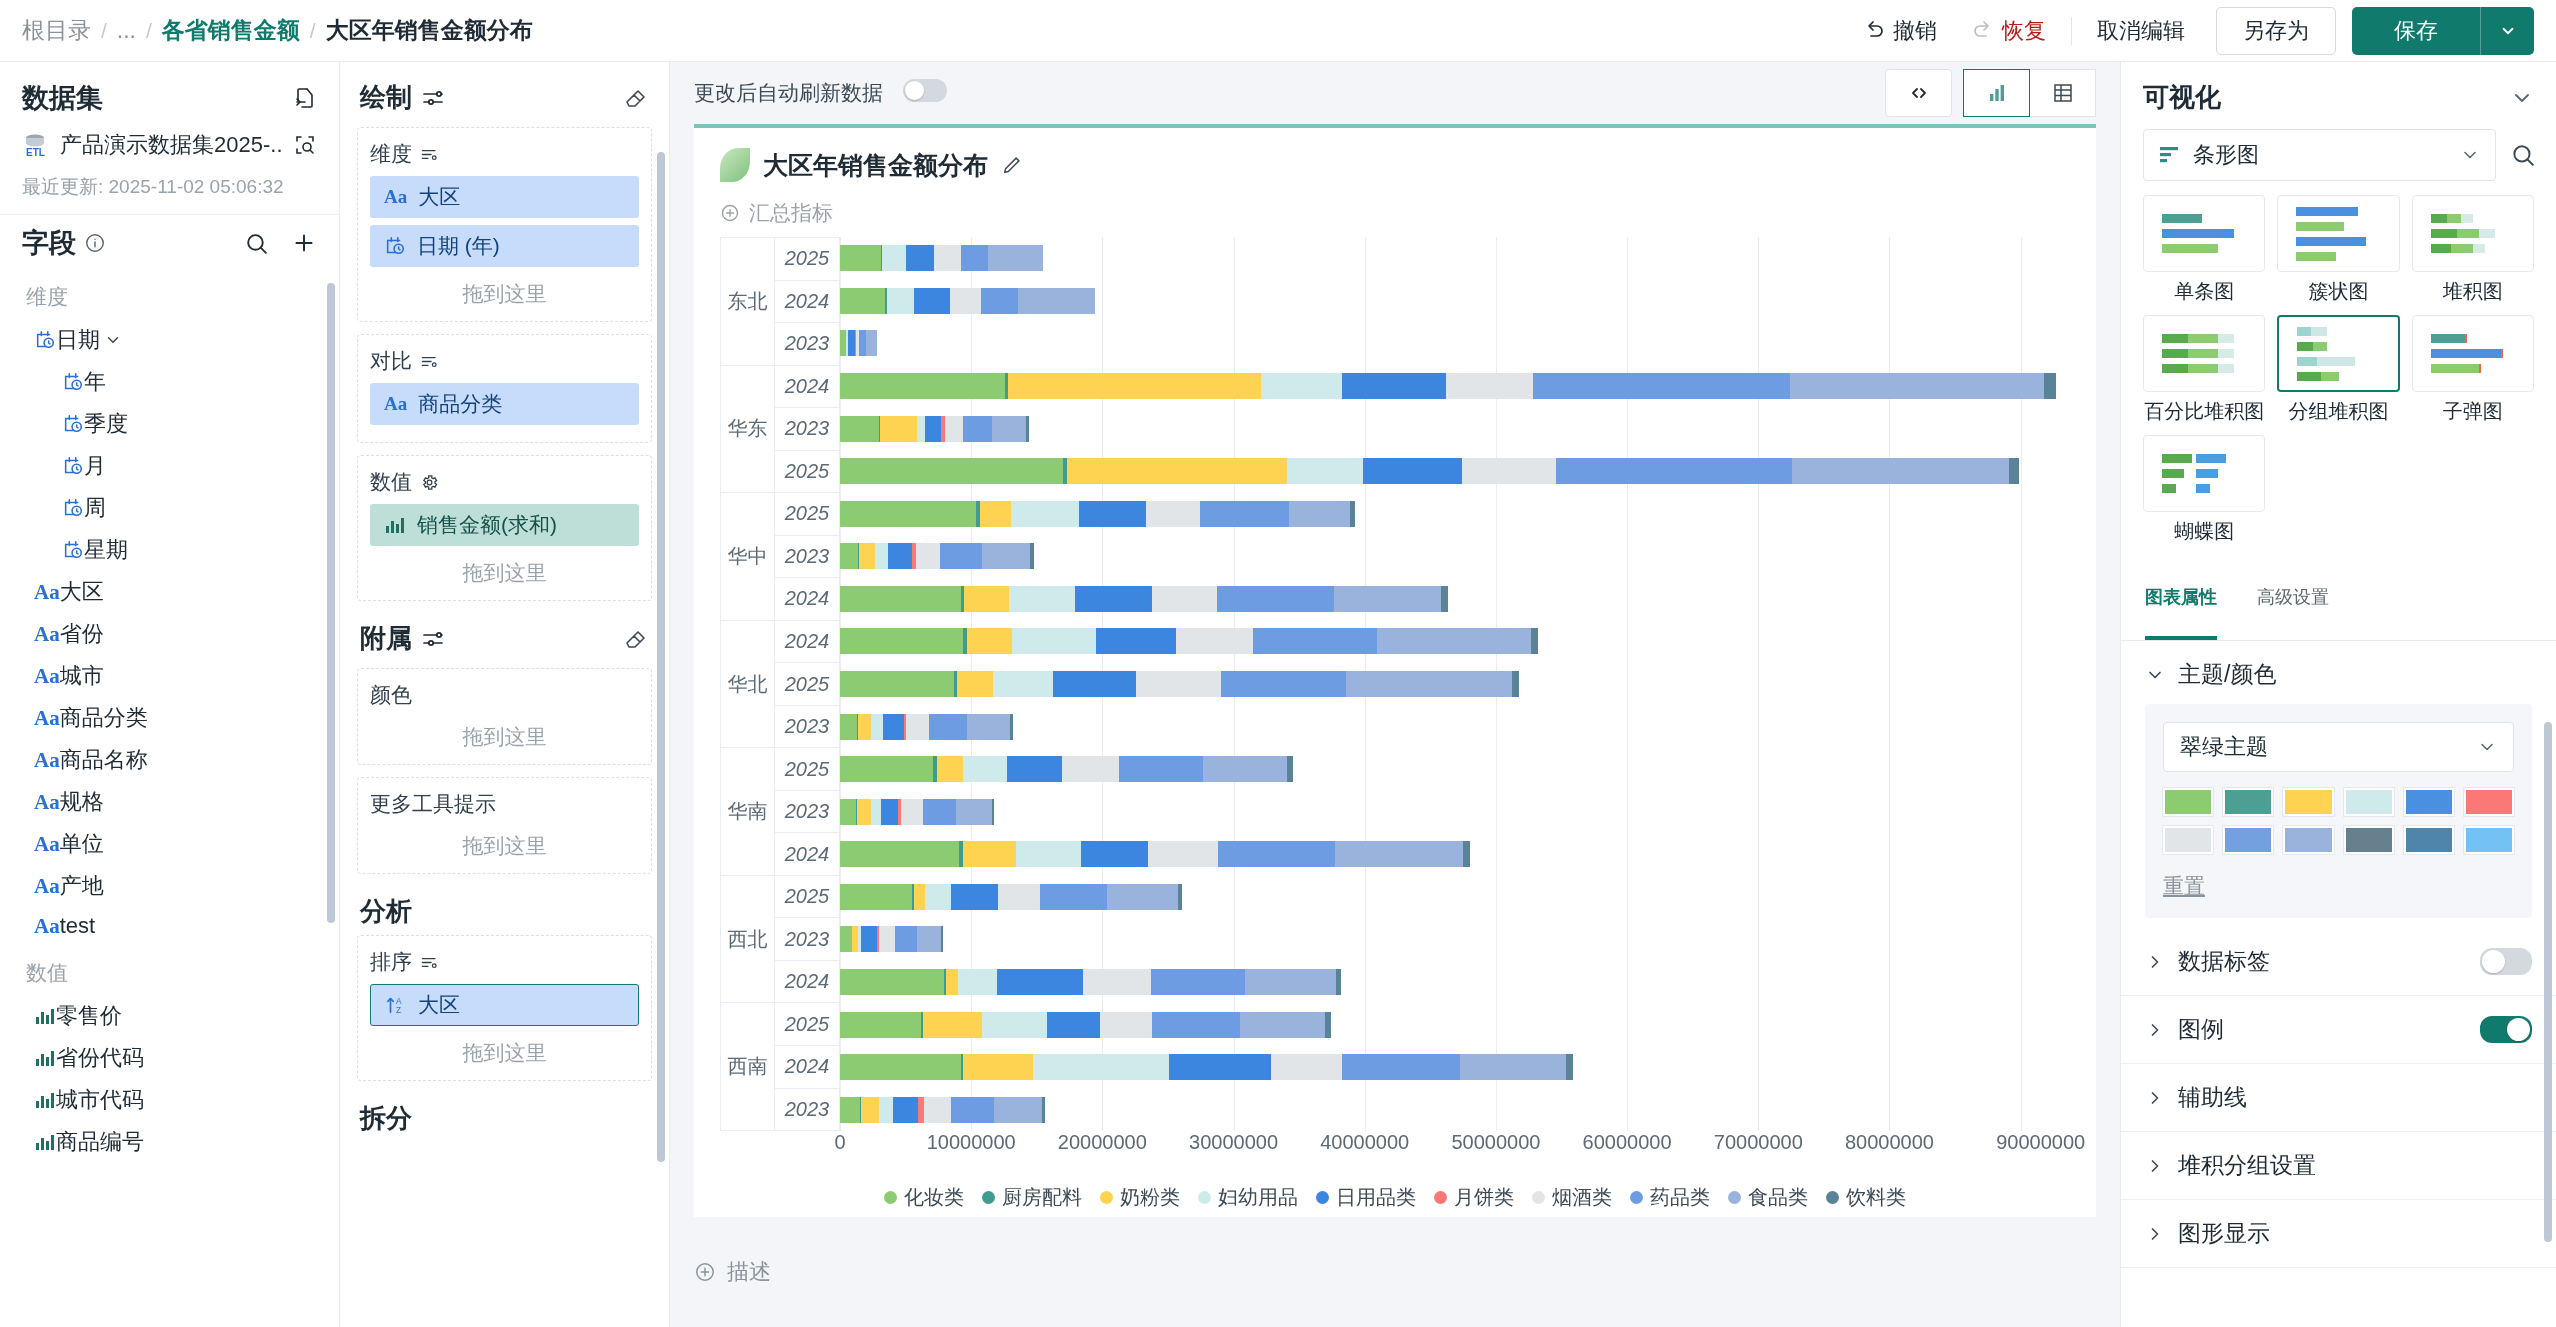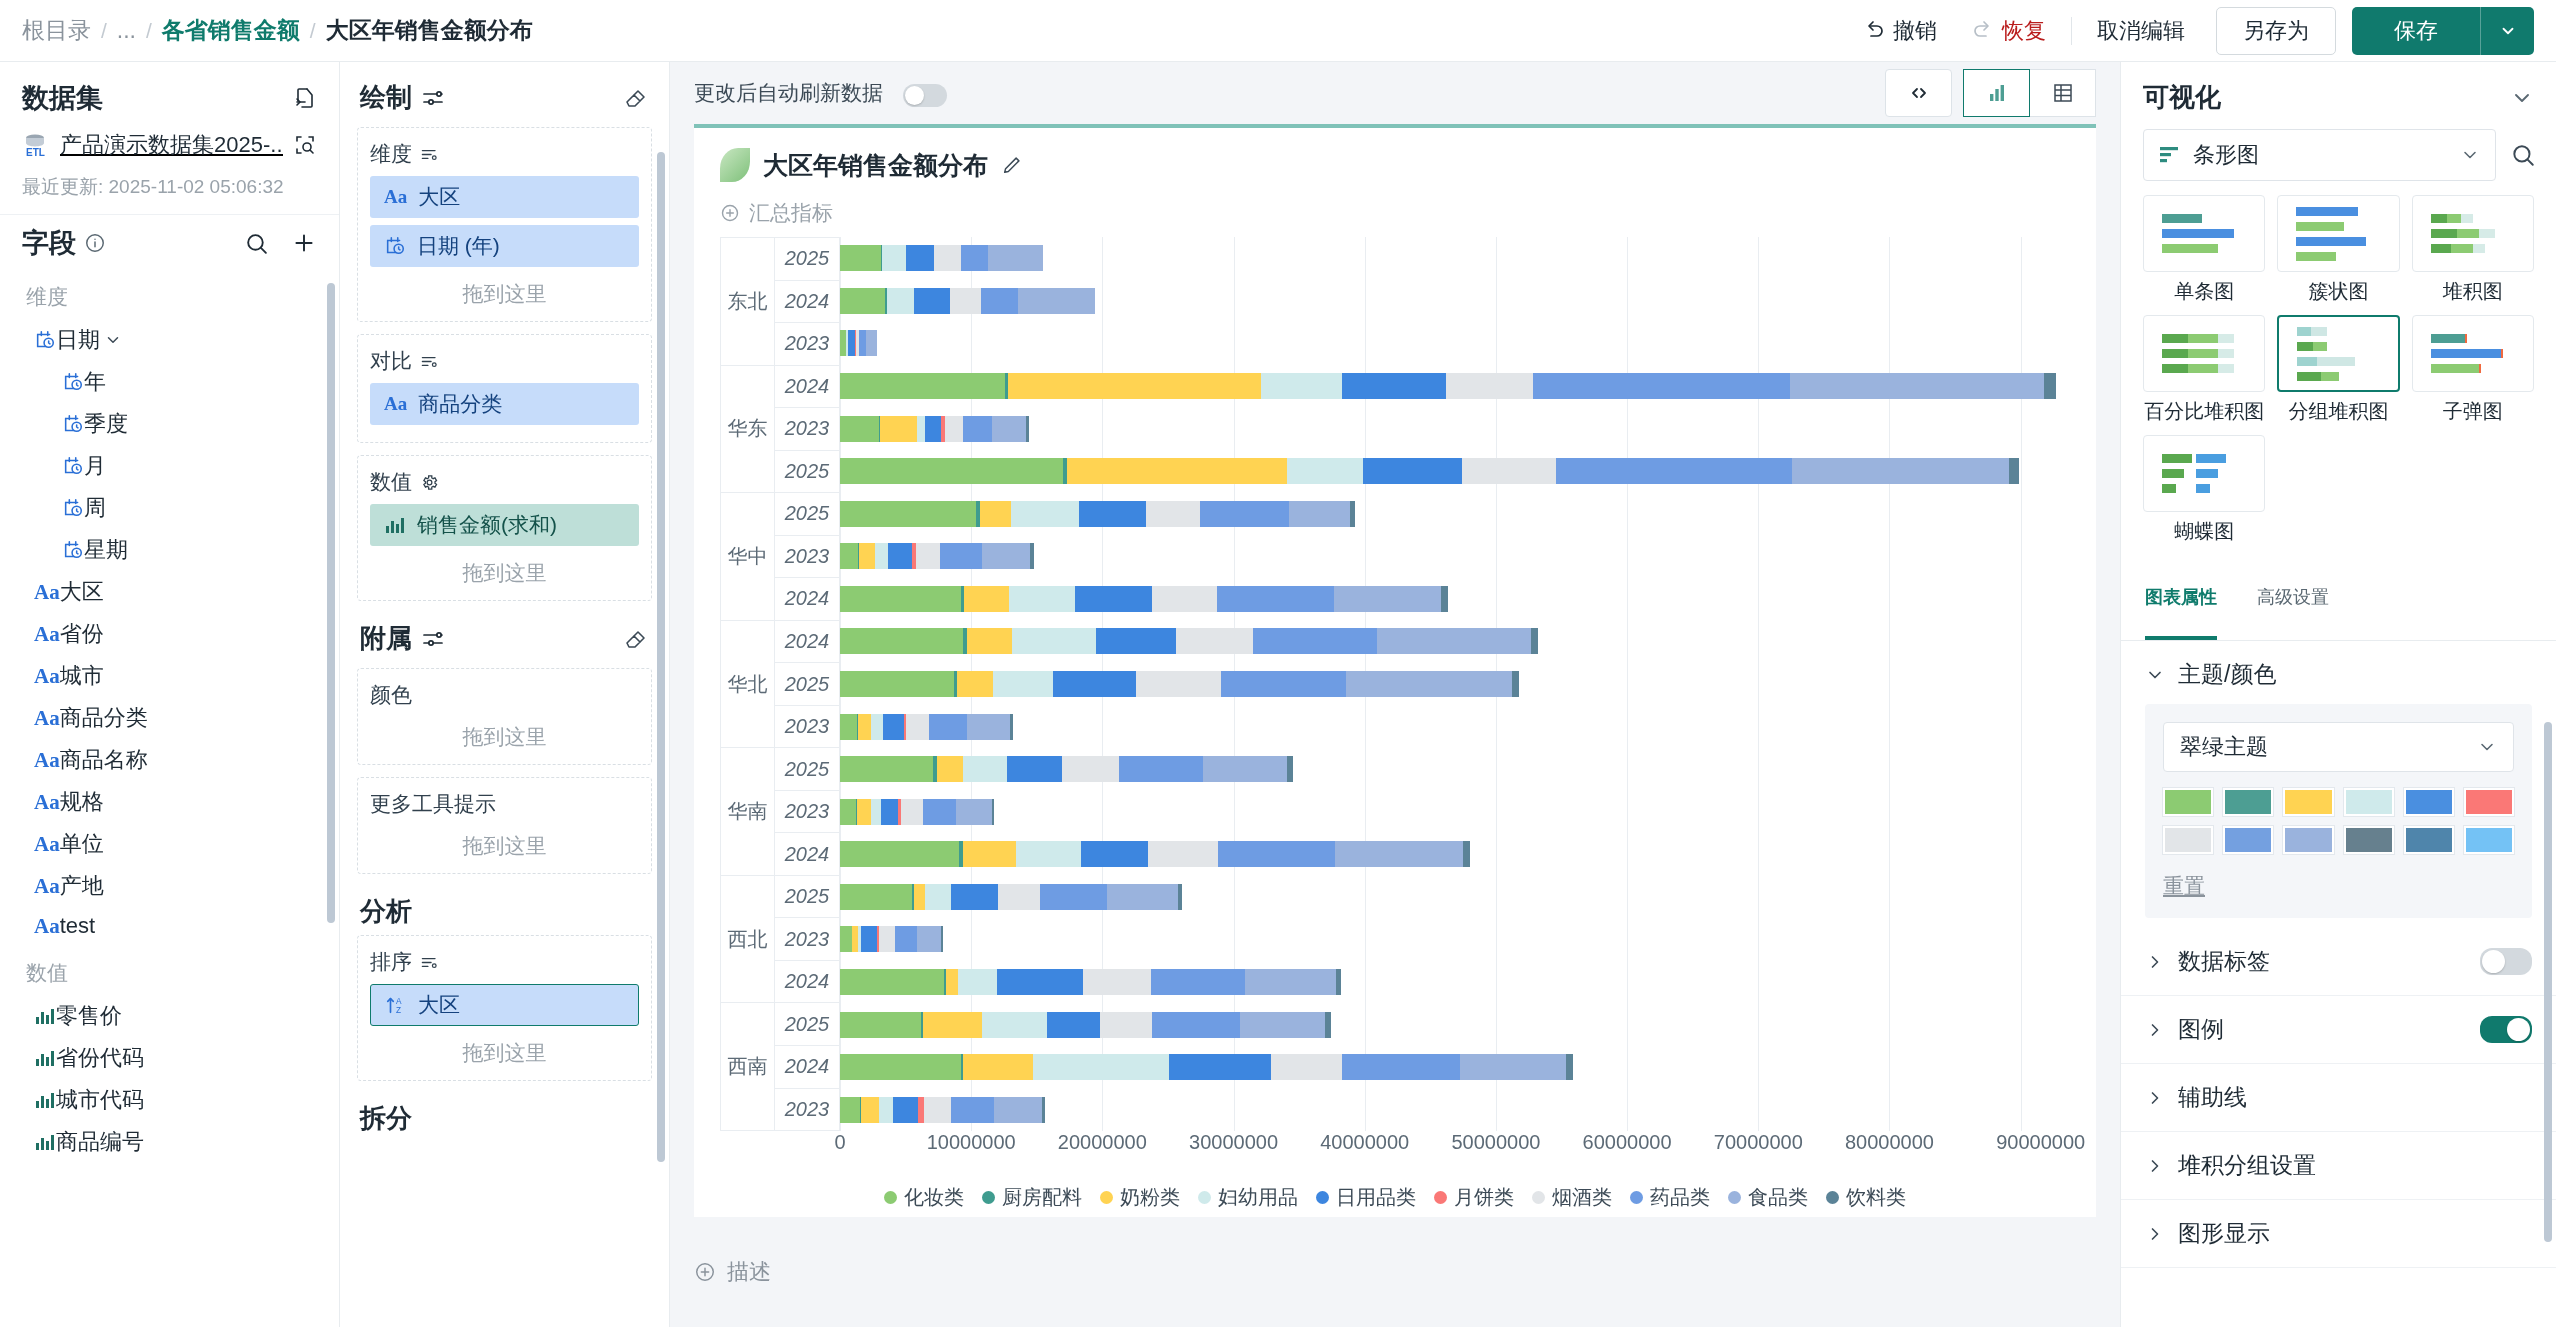--- a/index.html
+++ b/index.html
@@ -50,21 +50,21 @@
   .col-fields {
     width: 340px; min-width: 340px; background: #fff;
     border-right: 1px solid #e8ecef; display: flex; flex-direction: column;
     position: relative;
   }
   .sec-head {
     display: flex; align-items: center; padding: 18px 22px 10px 22px;
   }
   .sec-title { font-size: 27px; font-weight: bold; color: #1f2b35; }
   .sec-head .ico { margin-left: auto; display: flex; gap: 14px; align-items: center; }
-  .ds-row { display: flex; align-items: center; padding: 4px 22px 4px 22px; gap: 10px; text-decoration: underline; }
+  .ds-row { display: flex; align-items: center; padding: 4px 22px 4px 22px; gap: 10px; }
   .etl-badge {
     width: 28px; height: 26px; position: relative; flex-shrink: 0;
   }
   .ds-name { font-size: 22px; color: #1f2b35; white-space: nowrap; overflow: hidden; }
   .ds-time { padding: 10px 22px 14px 22px; font-size: 19px; color: #9aa3ab; }
   .fields-head {
     display: flex; align-items: center; padding: 10px 22px 8px 22px;
     border-top: 1px solid #eef1f4;
   }
   .fields-head .t { font-size: 27px; font-weight: bold; color: #1f2b35; }
@@ -108,21 +108,21 @@
   .pill.sel-blue { background: #c6dcfa; color: #14427e; border: 1px solid #0f7b6c; }
   .pill .ic { color: #2a6fd6; font-weight: bold; font-size: 19px; font-family:"Liberation Serif",serif;}
   .dz-drop { text-align: center; font-size: 21px; color: #9aa3ab; padding: 6px 0 3px 0; }
 
   
   .col-canvas { flex: 1; min-width: 0; background: #f3f5f8; display: flex; flex-direction: column; }
   .canvas-bar {
     height: 62px; min-height: 62px; display: flex; align-items: center;
     padding: 0 24px; background: #f3f5f8;
   }
-  .autorefresh { display: flex; align-items: flex-end; gap: 20px; font-size: 21px; color: #3c4a56; }
+  .autorefresh { display: flex; align-items: flex-start; gap: 20px; font-size: 21px; color: #3c4a56; }
   .tgl { width: 44px; height: 23px; border-radius: 12px; background: #d3d9de; position: relative; cursor: pointer;}
   .tgl .kn { position: absolute; top: 2px; left: 2px; width: 19px; height: 19px; border-radius: 50%; background:#fff; box-shadow:0 1px 2px rgba(0,0,0,.2);}
   .tgl.on { background: #107a6d; }
   .tgl.on .kn { left: 23px; }
   .view-switch { margin-left: auto; display: flex; }
   .vs-btn {
     width: 67px; height: 48px; border: 1px solid #dde3e8; background: #fff;
     display: flex; align-items: center; justify-content: center; cursor: pointer;
     margin-left: -1px;
   }

